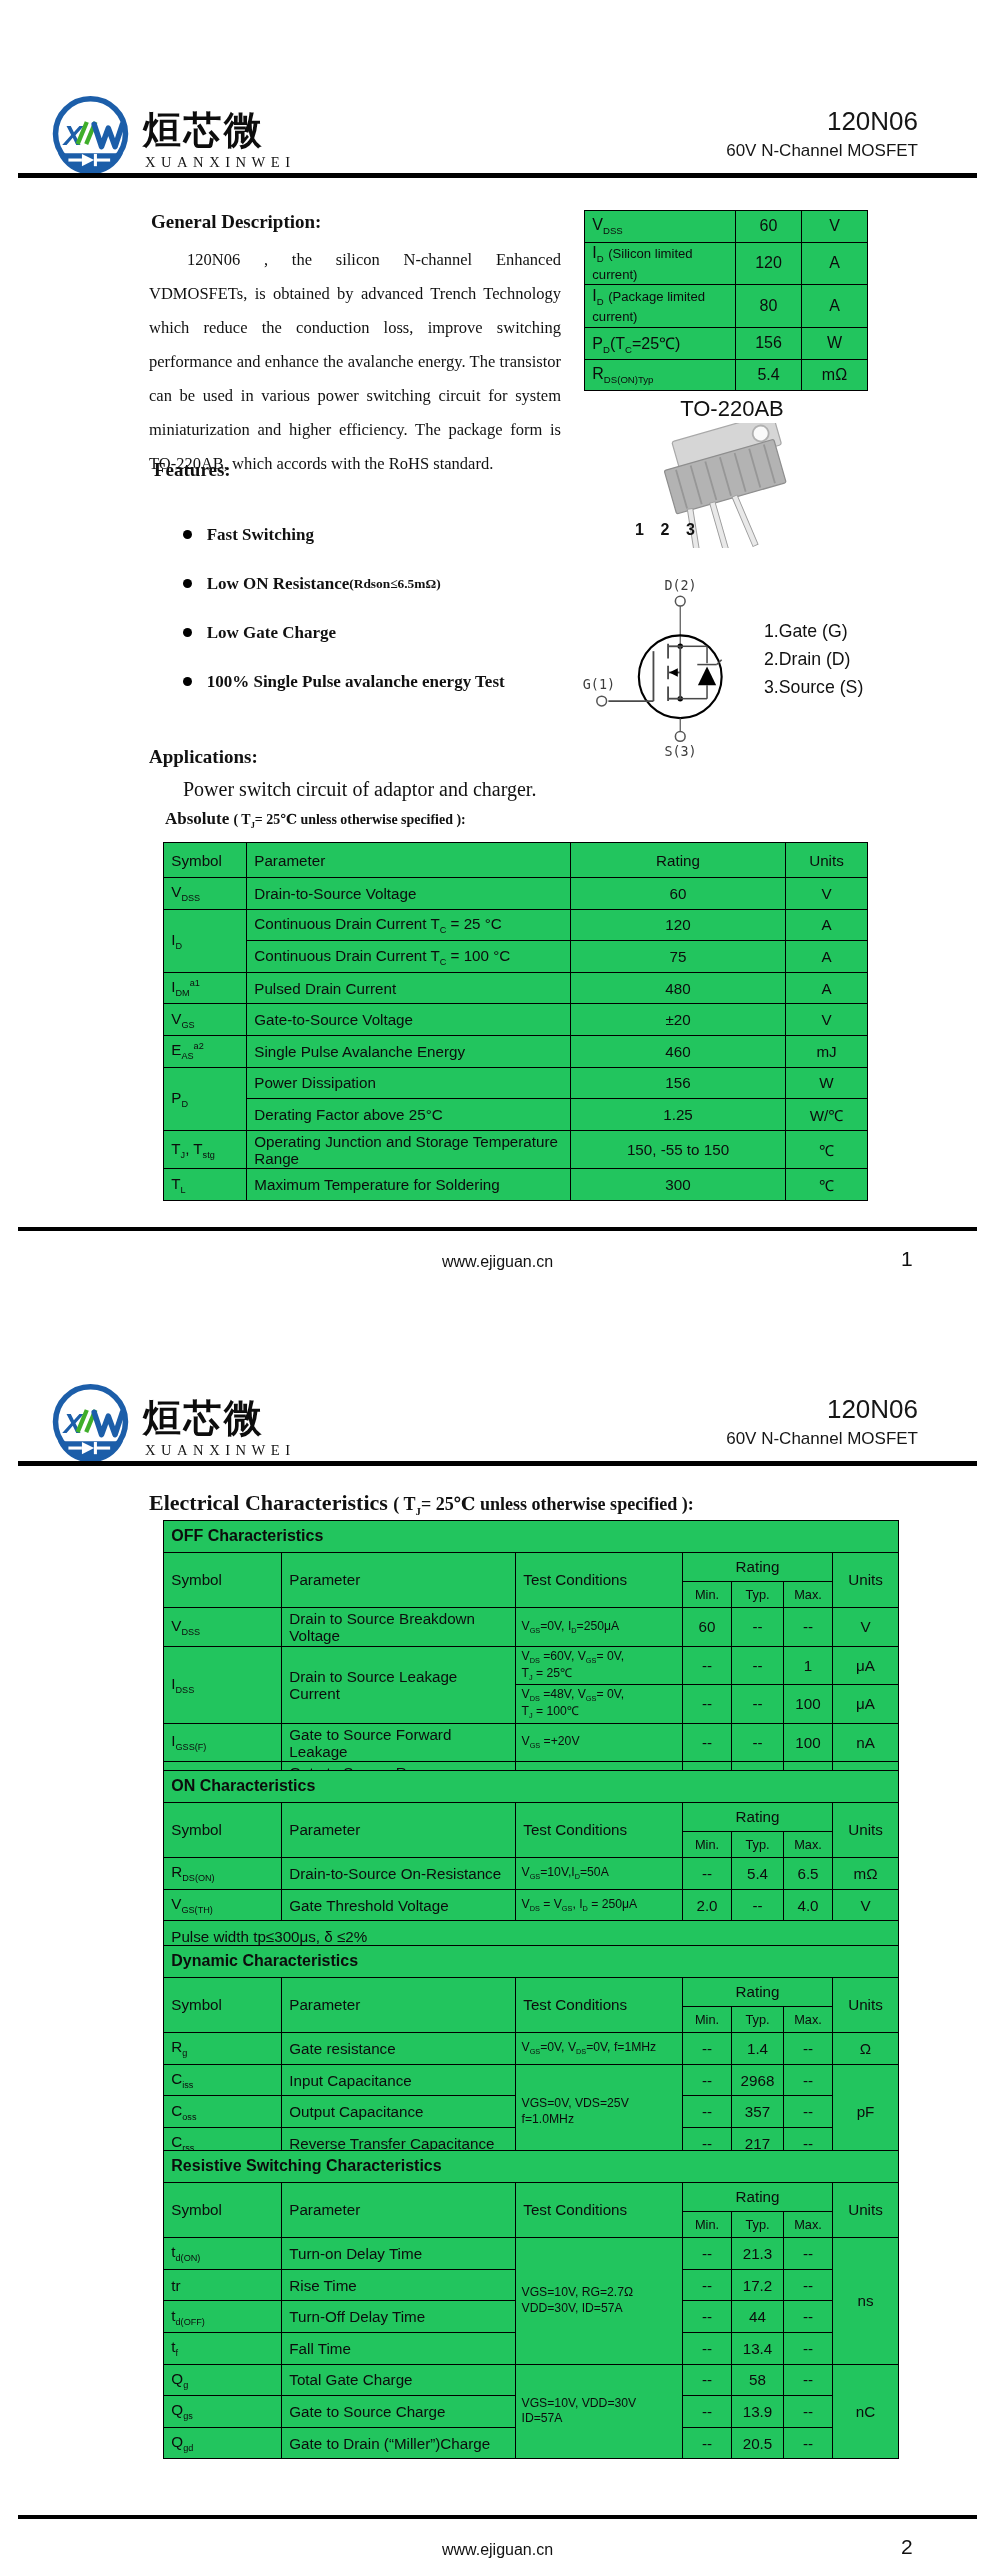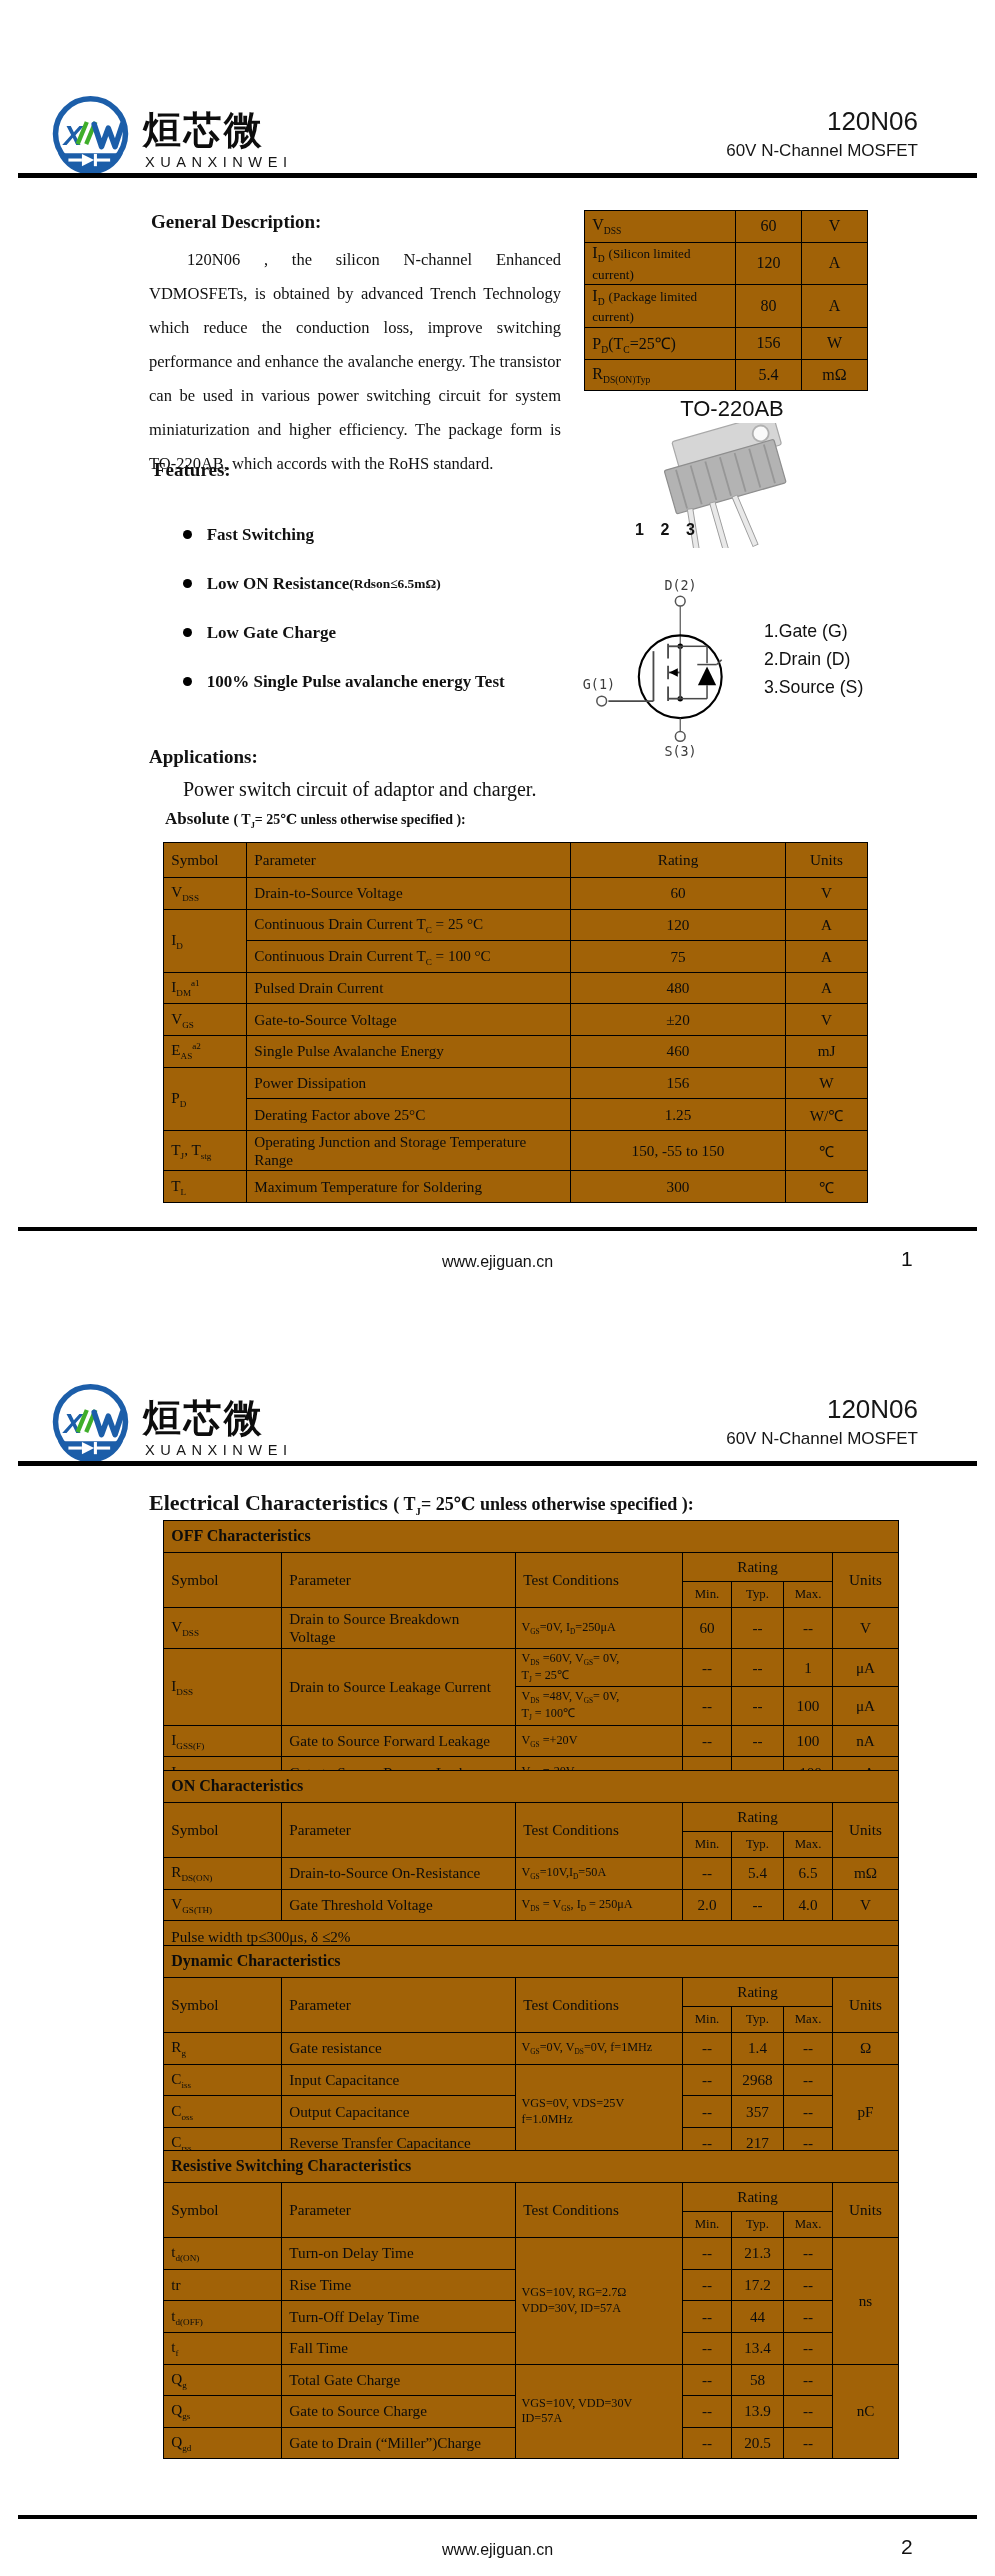--- a/index.html
+++ b/index.html
@@ -8,21 +8,21 @@
        font-family:"Liberation Serif","DejaVu Serif",serif;}
   .page{position:absolute;left:0;width:995px;height:1288px;background:#fff;overflow:hidden;}
   #p1{top:0;} #p2{top:1288px;}
 
   .abs{position:absolute;}
 
   
   .hdr-logo-svg{left:50px;top:95px;width:81px;height:81px;}
   .hdr-cn{left:143px;top:105px;font-family:"Liberation Sans","DejaVu Sans",sans-serif;
           font-weight:bold;font-size:38px;letter-spacing:2.4px;color:#0d0d0d;}
-  .hdr-en{left:145px;top:154px;font-family:Liberation Sans, sans-serif;
+  .hdr-en{left:145px;top:154px;font-family:Liberation Serif, serif;
           font-size:14.6px;letter-spacing:5.5px;color:#151515;}
   .hdr-part{right:77px;top:106px;font-family:"Liberation Sans","DejaVu Sans",sans-serif;
           font-size:26px;color:#161616;text-align:right;}
   .hdr-sub{right:77px;top:141px;font-family:"Liberation Sans","DejaVu Sans",sans-serif;
           font-size:17px;color:#161616;text-align:right;}
   .hdr-rule{left:18.3px;top:173px;width:959px;height:4.9px;background:#000;}
 
   
   .ft-rule{left:18.3px;top:1227px;width:959px;height:4.3px;background:#000;}
   .ft-site{left:0;top:1253px;width:995px;text-align:center;
@@ -58,22 +58,22 @@
 
   
   .elec-head{left:149px;top:202px;font-weight:bold;font-size:22px;}
   .off-table{left:163px;top:232px;}
   .on-table{left:163px;top:482px;}
   .dyn-table{left:163px;top:657px;}
   .res-table{left:163px;top:862px;}
   .abs-table{left:163px;top:842px;}
 
   
-  table{border-collapse:collapse;table-layout:fixed;background:#a16207;
-        font-family:Liberation Serif, serif;}
+  table{border-collapse:collapse;table-layout:fixed;background:#22c55e;
+        font-family:Liberation Sans, sans-serif;}
   .dtab{border:1.8px solid #000;}
   .dtab td{border:1.2px solid #000;vertical-align:middle;font-size:15.2px;color:#0c0c0c;}
   .dtab td.al{text-align:left;padding:1.8px 7.3px;}
   .dtab td.ac{text-align:center;padding:1.8px 3px;}
   .dtab td.sm{font-size:12.2px;line-height:1.3;padding:1.8px 5.5px;}
   sub{font-size:0.6em;} sup{font-size:0.6em;}
   tr.cont td{border-top-width:0.6px;}
   tr.hd td{border-bottom-width:1.8px;font-size:15.2px;}
   tr.hd2 td{font-size:12.8px;border-bottom-width:1.8px;}
   .etab tr.hd td[colspan]{border-bottom-width:1.2px;}

